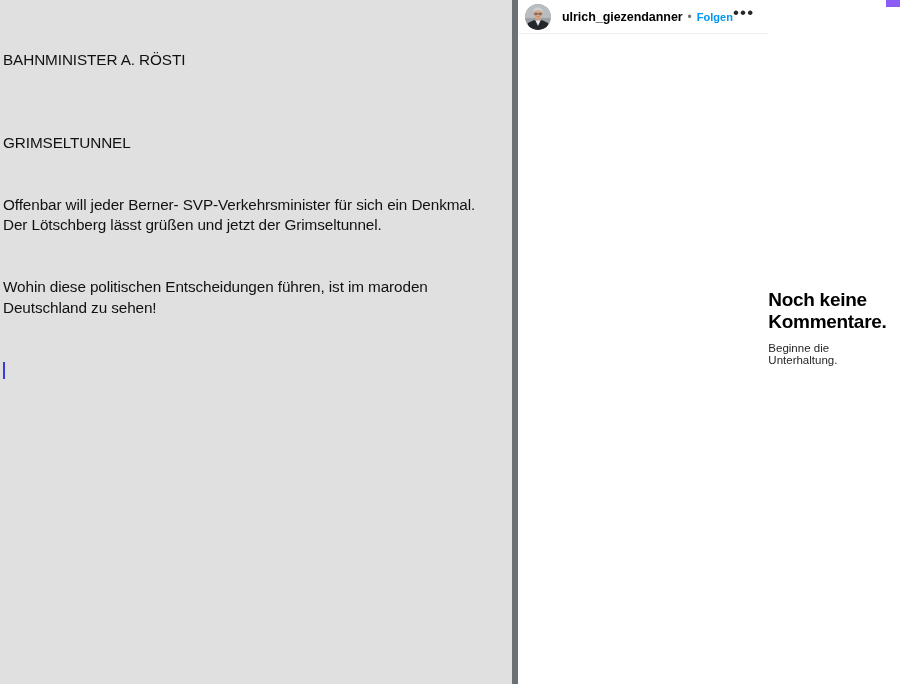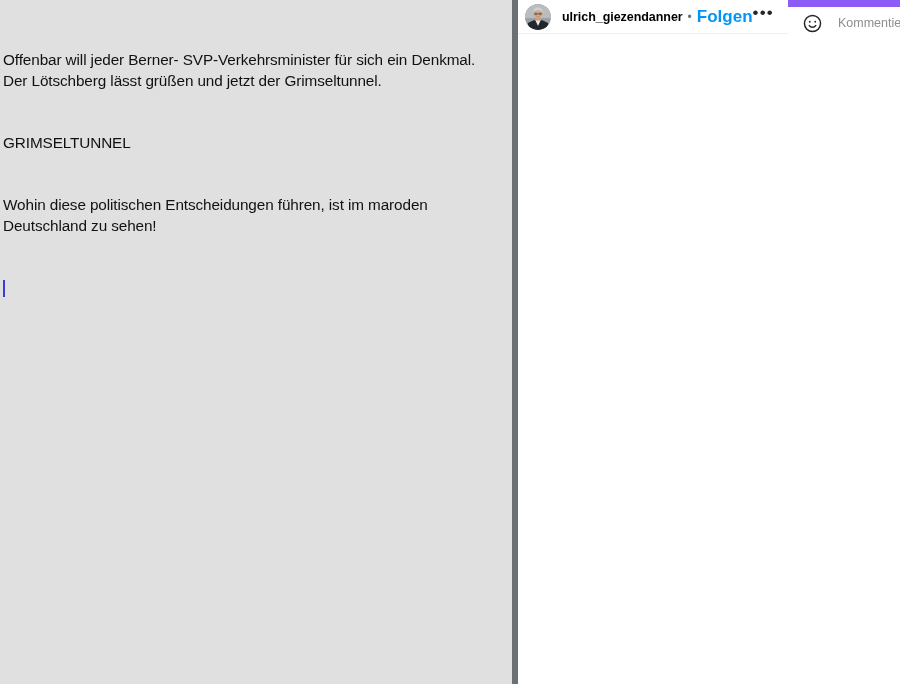--- a/index.html
+++ b/index.html
@@ -117,21 +117,21 @@
     font-weight: 600;
     color: #000000;
     letter-spacing: -0.05px;
   }
   .dot-sep {
     font-size: 12px;
     color: #737373;
     margin: 0 5px;
   }
   .ig-follow {
-    font-size: 17px;
+    font-size: 11px;
     font-weight: 600;
     color: #0095f6;
     cursor: pointer;
   }
   .ig-more {
     margin-left: auto;
     font-size: 17px;
     line-height: 8px;
     color: #262626;
     letter-spacing: 1.2px;
@@ -229,22 +229,23 @@
     margin-left: 3px;
   }
 </style>
 </head>
 <body>
 
 <div class="app">
 
   <div class="post-panel">
     <div class="post-text">
+      <div class="post-title">BAHNMINISTER A. RÖSTI</div>
+      <div class="para">GRIMSELTUNNEL</div>
       <div class="para">Offenbar will jeder Berner- SVP-Verkehrsminister für sich ein Denkmal. Der Lötschberg lässt grüßen und jetzt der Grimseltunnel.</div>
-      <div class="para">GRIMSELTUNNEL</div>
       <div class="para">Wohin diese politischen Entscheidungen führen, ist im maroden Deutschland zu sehen!</div>
       <div class="caret-line"></div>
       
       
       
       
       
       
     </div>
   </div>
@@ -285,20 +286,24 @@
             <path d="M11.5 12.6 Q13 13.6 14.5 12.6" fill="none" stroke="#8d5f47" stroke-width="0.5"></path>
           </g>
         </svg>
       </div>
       <span class="ig-username">ulrich_giezendanner</span>
       <span class="dot-sep">•</span>
       <span class="ig-follow">Folgen</span>
       <span class="ig-more">•••</span>
     </div>
 
+    <div class="ig-comments">
+      <div class="no-comments-title">Noch keine Kommentare.</div>
+      <div class="no-comments-sub">Beginne die Unterhaltung.</div>
+    </div>
 
 
     <div class="ig-compose">
       <span class="emoji-btn">
         <svg viewBox="0 0 24 24" fill="none" stroke="currentColor" stroke-width="1.7" stroke-linecap="round" stroke-linejoin="round" aria-hidden="true">
           <circle cx="12" cy="12" r="9.2"></circle>
           <circle cx="8.9" cy="10" r="1.05" fill="currentColor" stroke="none"></circle>
           <circle cx="15.1" cy="10" r="1.05" fill="currentColor" stroke="none"></circle>
           <path d="M8.3 14.4c.9 1.3 2.2 2 3.7 2s2.8-.7 3.7-2"></path>
         </svg>

